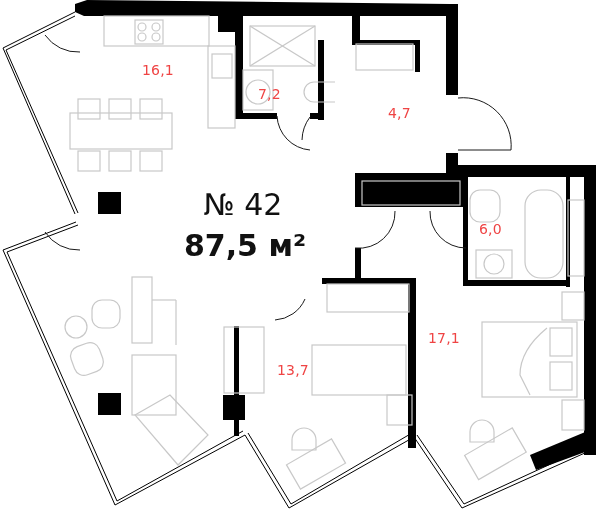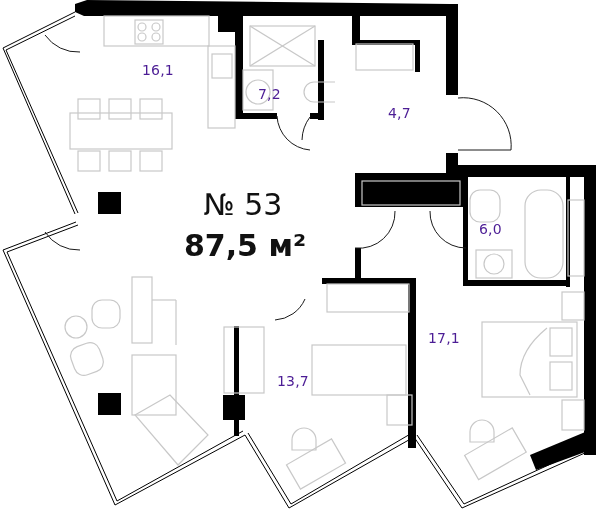--- a/index.html
+++ b/index.html
@@ -2,21 +2,21 @@
 <html><head>
 <meta charset="utf-8">
 <style>
   html, body { margin: 0; padding: 0; background: #ffffff; }
   body { width: 601px; height: 516px; overflow: hidden; position: relative; font-family: "DejaVu Sans", sans-serif; }
   svg { position: absolute; left: 0; top: 0; }
   .wall { fill: #000000; }
   .furn { fill: none; stroke: #c8c8c8; stroke-width: 1.2; }
   .glass { fill: none; stroke: #000; stroke-width: 1; }
   .door { fill: none; stroke: #1a1a1a; stroke-width: 1; }
-  .label { position: absolute; color: #4c1d95; font-size: 14px; letter-spacing: 0.2px; }
+  .label { position: absolute; color: #ef4444; font-size: 14px; letter-spacing: 0.2px; }
   .title { position: absolute; color: #111; font-size: 30px; text-align: center; line-height: 38px; }
 </style>
 </head>
 <body>
 
 <svg width="601" height="516" viewBox="0 0 601 516">
 
   <g>
     <polygon class="wall" points="75,4 87,0 450,4 458,4 458,95 446,95 446,16 100,16 84,16 75,12"></polygon>
     <rect class="wall" x="235" y="16" width="8" height="100"></rect>
@@ -126,17 +126,17 @@
     <rect class="furn" x="562" y="292" width="22" height="28"></rect>
     <rect class="furn" x="562" y="400" width="22" height="30"></rect>
     <rect class="furn" x="568" y="200" width="16" height="76"></rect>
   </g>
 </svg>
 
 <div class="label" style="left:142px;top:62px;">16,1</div>
 <div class="label" style="left:258px;top:86px;">7,2</div>
 <div class="label" style="left:388px;top:105px;text-align:center;">4,7</div>
 <div class="label" style="left:479px;top:221px;">6,0</div>
-<div class="label" style="left:277px;top:373px;">13,7</div>
+<div class="label" style="left:277px;top:362px;">13,7</div>
 <div class="label" style="left:428px;top:330px;">17,1</div>
 
-<div class="title" style="left:178px;top:186px;width:130px;">№ 53</div>
+<div class="title" style="left:178px;top:186px;width:130px;">№ 42</div>
 <div class="title" style="left:170px;top:227px;width:150px;font-weight:bold;">87,5 м²</div>
 
 </body></html>

